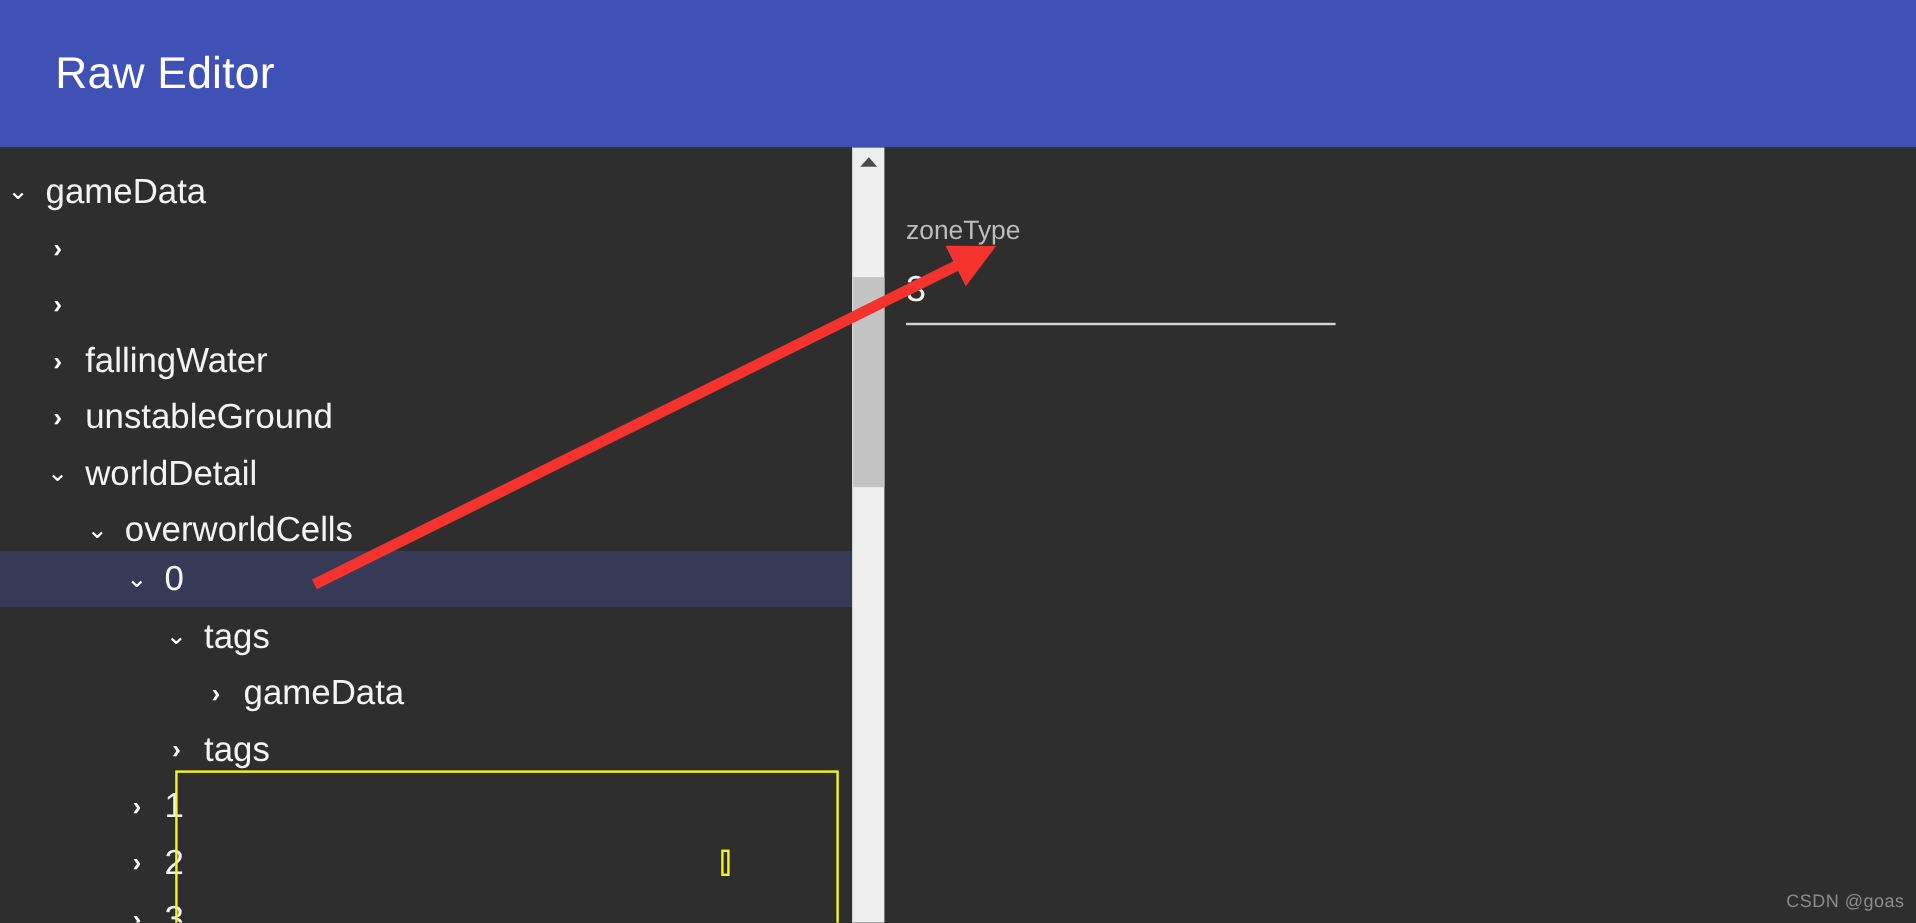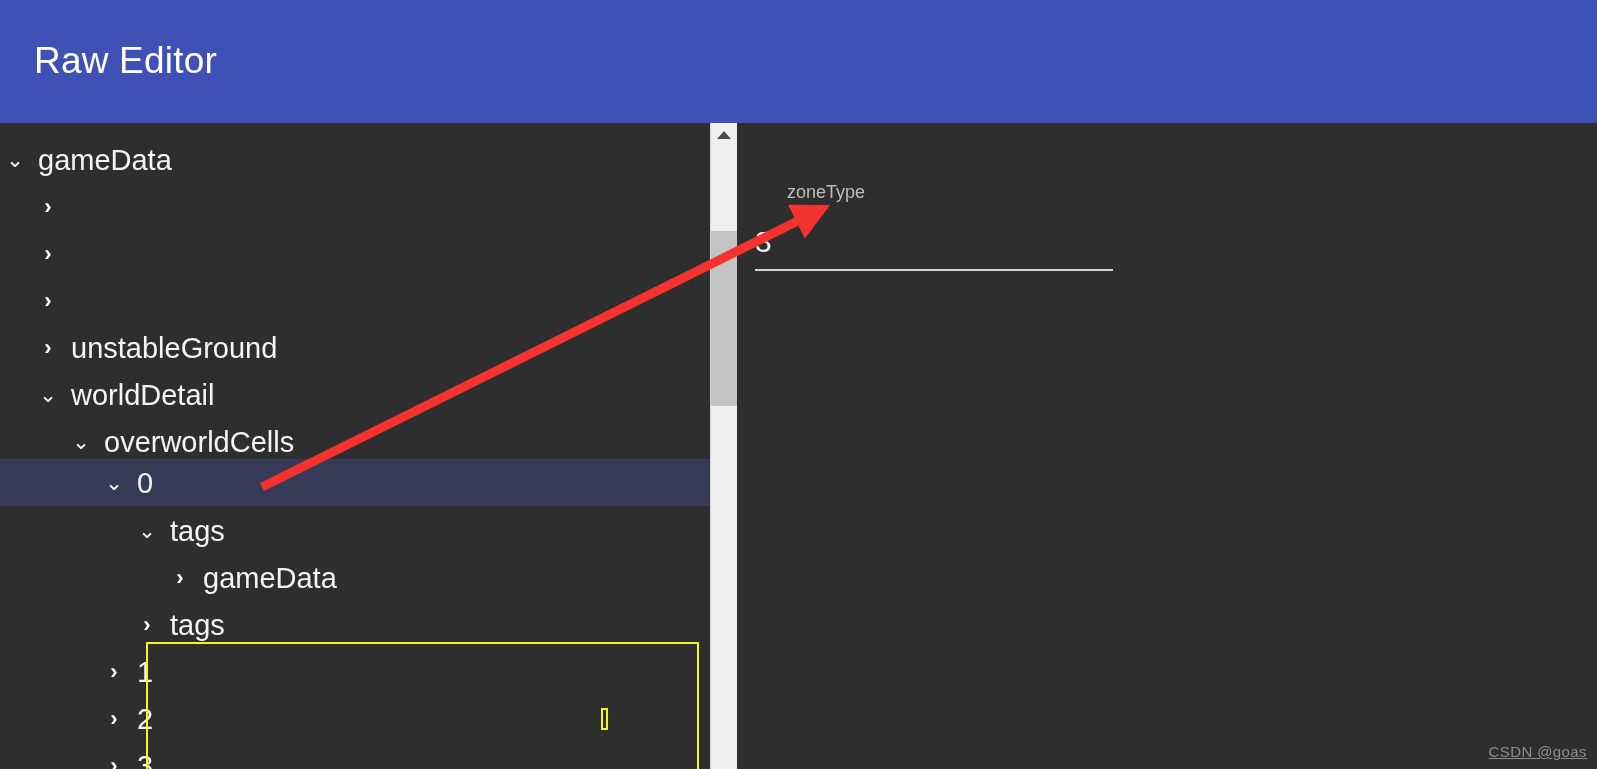--- a/index.html
+++ b/index.html
@@ -25,21 +25,21 @@
   
   .header {
     position: absolute;
     left: 0; top: 0;
     width: 1597px;
     height: 123px;
     background: #3f51b5;
   }
   .header-title {
     position: absolute;
-    left: 34px;
+    left: 46px;
     top: 38px;
     font-size: 37px;
     line-height: 46px;
     color: #ffffff;
     font-weight: 400;
     letter-spacing: 0.2px;
     white-space: nowrap;
   }
 
   
@@ -152,25 +152,24 @@
   }
   .breadcrumb .crumb { color: #c6c6c6; }
   .breadcrumb .sep {
     color: #b6b6b6;
     padding: 0 9px;
   }
   .field-key {
     position: absolute;
     left: 17px;
     top: 56px;
-    font-size: 18px;
+    font-size: 22px;
     line-height: 26px;
     color: #bdbdbd;
     white-space: nowrap;
-    margin-left: 32px;
   }
   .field-input {
     position: absolute;
     left: 17px;
     top: 100px;
     width: 358px;
     height: 48px;
     border-bottom: 2px solid #d4d4d4;
     box-sizing: border-box;
   }
@@ -214,21 +213,20 @@
   
   .watermark {
     position: absolute;
     right: 10px;
     bottom: 8px;
     font-size: 15px;
     line-height: 18px;
     color: #8c8c8c;
     letter-spacing: 0.4px;
     white-space: nowrap;
-    text-decoration: underline;
   }
 </style>
 </head>
 <body>
 
 <div id="app">
 
   <div class="header">
     <div class="header-title">Raw Editor</div>
   </div>
@@ -241,20 +239,21 @@
           <span class="tree-label">gameData</span>
         </div>
         <div class="tree-row" style="top: 60px;">
           <span class="tree-chev" style="margin-left: 33px;">›</span>
         </div>
         <div class="tree-row" style="top: 107px;">
           <span class="tree-chev" style="margin-left: 33px;">›</span>
         </div>
         <div class="tree-row" style="top: 154px;">
           <span class="tree-chev" style="margin-left: 33px;">›</span>
+          <span class="tree-label">fallingWater</span>
         </div>
         <div class="tree-row" style="top: 201px;">
           <span class="tree-chev" style="margin-left: 33px;">›</span>
           <span class="tree-label">unstableGround</span>
         </div>
         <div class="tree-row" style="top: 248px;">
           <span class="tree-chev expanded" style="margin-left: 33px;">⌄</span>
           <span class="tree-label">worldDetail</span>
         </div>
         <div class="tree-row" style="top: 295px;">

